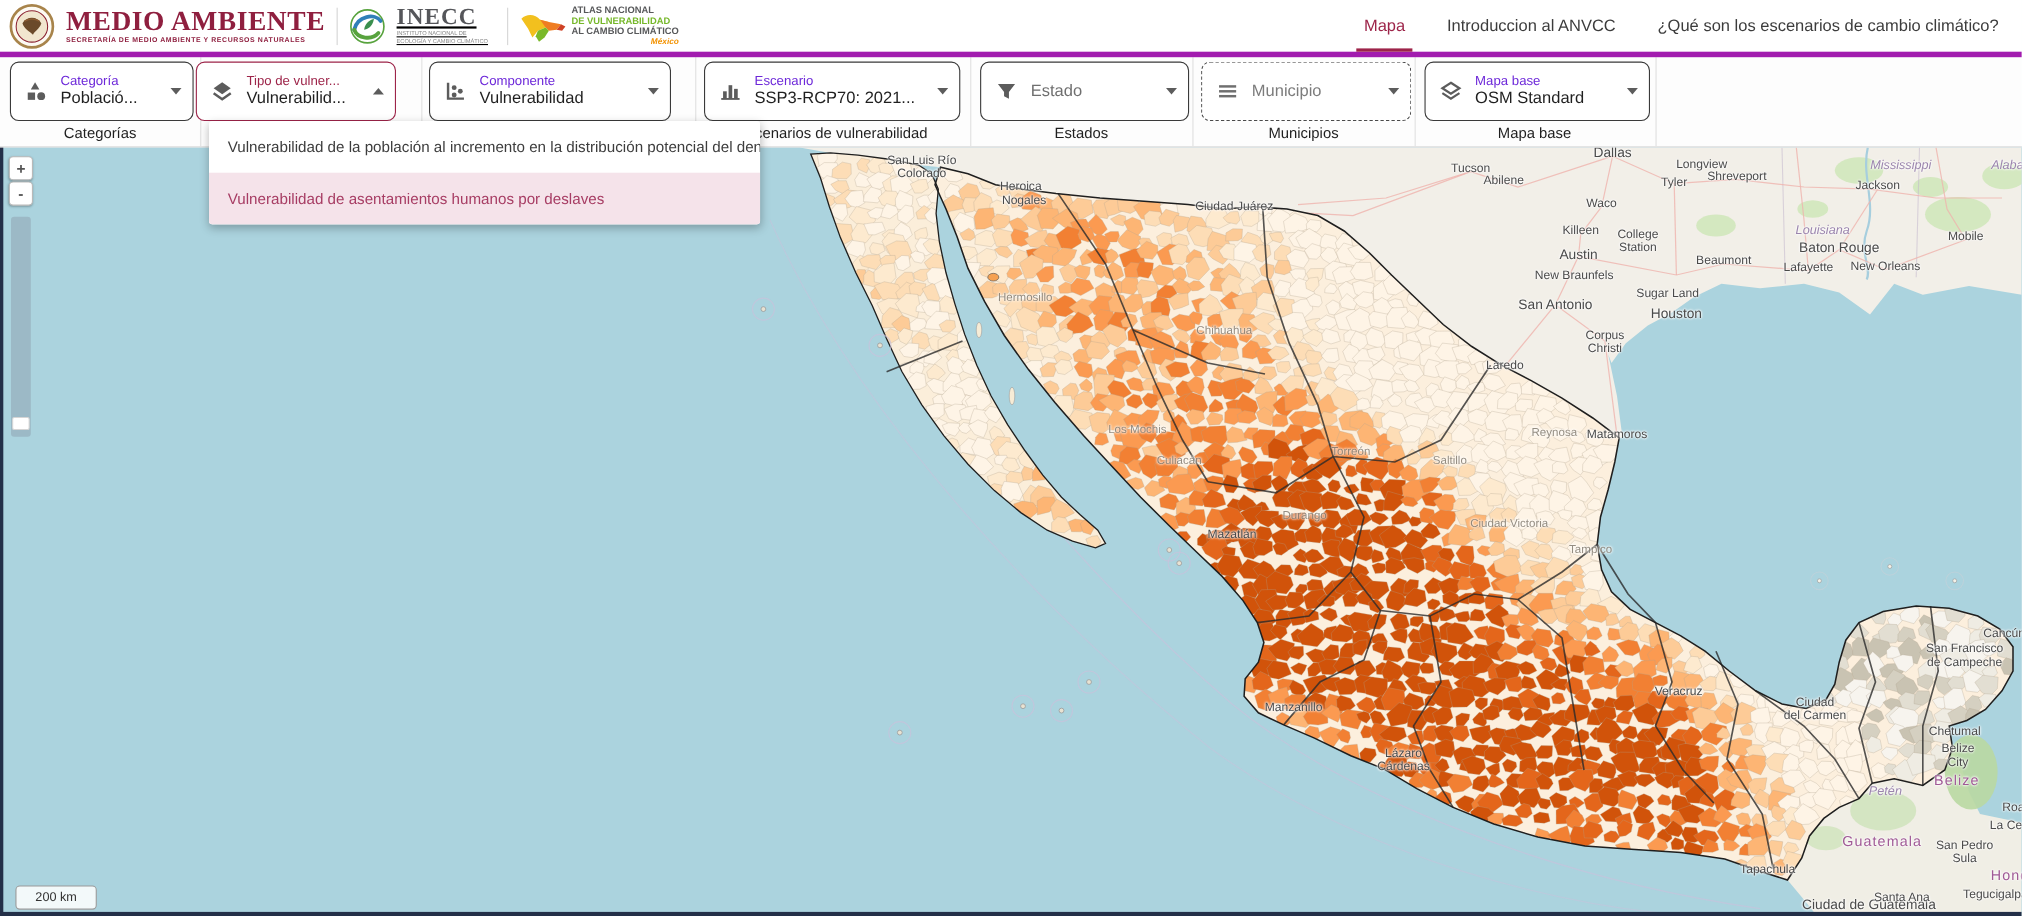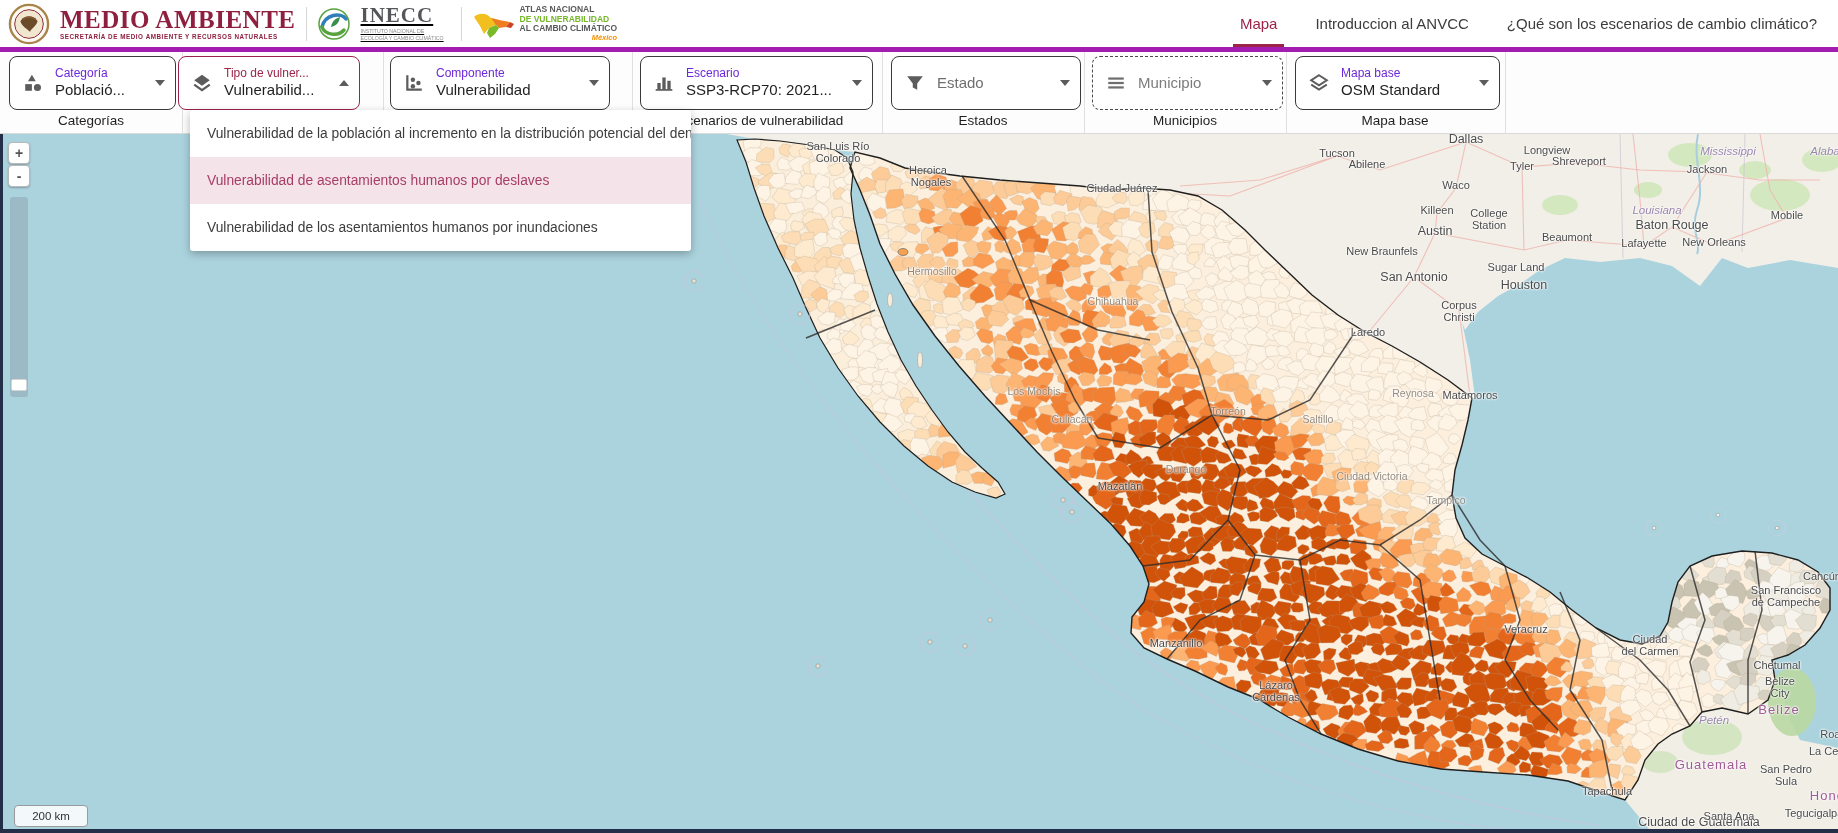--- a/index.html
+++ b/index.html
@@ -234,21 +234,20 @@
     <span class="caption" style="left:91px">Categorías</span>
     <span class="caption" style="left:757px">Escenarios de vulnerabilidad</span>
     <span class="caption" style="left:983px">Estados</span>
     <span class="caption" style="left:1185px">Municipios</span>
     <span class="caption" style="left:1395px">Mapa base</span>
   </div>
 
   <div class="menu">
     <div class="mitem">Vulnerabilidad de la población al incremento en la distribución potencial del dengue</div>
     <div class="mitem sel">Vulnerabilidad de asentamientos humanos por deslaves</div>
-    <div class="mitem">Vulnerabilidad de los asentamientos humanos por inundaciones</div>
   </div>
 
   <div class="map">
     <svg id="mapsvg" width="1838" height="700" viewBox="0 133 1838 700">
       <defs>
         <clipPath id="clipMain">
             <path id="clipMainPath" d="M855,152 L 850,168 L 860,190 L 870,215 L 880,244 L 895,274 L 913,305 L 935,336 L 959,366 L 985,396 L 1011,424 L 1037,452 L 1063,478 L 1088,502 L 1111,524 L 1130,546 L 1143,566 L 1149,584 L 1144,602 L 1132,617 L 1131,633 L 1144,648 L 1167,659 L 1195,671 L 1228,687 L 1258,699 L 1288,717 L 1321,734 L 1358,749 L 1398,761 L 1441,769 L 1483,772 L 1528,775 L 1568,781 L 1600,792 L 1625,800 L 1638,780 L 1645,760 L 1658,744 L 1672,734 L 1690,726 L 1702,712 L 1722,708 L 1748,714 L 1768,700 L 1775,680 L 1772,660 L 1788,655 L 1805,645 L 1820,628 L 1830,610 L 1830,588 L 1818,572 L 1798,560 L 1772,553 L 1742,551 L 1712,556 L 1690,566 L 1678,582 L 1672,602 L 1668,622 L 1660,636 L 1642,644 L 1620,640 L 1596,628 L 1572,610 L 1550,592 L 1528,578 L 1505,566 L 1482,554 L 1465,538 L 1456,518 L 1452,495 L 1455,470 L 1462,445 L 1468,420 L 1472,398 L 1448,380 L 1420,362 L 1392,346 L 1365,332 L 1338,315 L 1312,295 L 1288,272 L 1265,250 L 1245,230 L 1222,210 L 1198,196 L 1170,190 L 1140,188 L 1113,190 L 1080,186 L 1040,183 L 1000,180 L 960,176 L 930,172 L 905,168 L 880,158 Z"></path>
           </clipPath>
         <clipPath id="clipBaja">
             <path id="clipBajaPath" d="M737,140 L 746,162 L 754,188 L 764,216 L 778,248 L 793,278 L 806,308 L 820,338 L 838,368 L 858,396 L 880,422 L 904,446 L 928,466 L 952,482 L 975,492 L 996,498 L 1005,494 L 998,482 L 982,468 L 965,452 L 948,432 L 932,410 L 916,386 L 901,360 L 888,332 L 877,304 L 868,276 L 860,248 L 854,220 L 851,194 L 853,172 L 847,158 L 835,150 L 810,145 L 780,141 L 755,139 Z"></path>
@@ -1651,21 +1650,21 @@
         <div class="mlabel" style="left: 1579px; top: 22px;">Shreveport</div>
         <div class="mlabel" style="left: 1707px; top: 30px;">Jackson</div>
         <div class="mlabel state" style="left: 1728px; top: 12px;">Mississippi</div>
         <div class="mlabel state" style="left: 1833px; top: 12px;">Alabama</div>
         <div class="mlabel state" style="left: 1657px; top: 71px;">Louisiana</div>
         <div class="mlabel" style="left: 1456px; top: 46px;">Waco</div>
         <div class="mlabel" style="left: 1437px; top: 71px;">Killeen</div>
         <div class="mlabel" style="left: 1489px; top: 74px;">College</div>
         <div class="mlabel" style="left: 1489px; top: 86px;">Station</div>
         <div class="mlabel lg" style="left: 1435px; top: 91px;">Austin</div>
-        <div class="mlabel" style="left: 1382px; top: 112px;">New Braunfels</div>
+        <div class="mlabel" style="left: 1431px; top: 112px;">New Braunfels</div>
         <div class="mlabel lg" style="left: 1524px; top: 109px; margin-top: 36px;">Houston</div>
         <div class="mlabel" style="left: 1516px; top: 128px;">Sugar Land</div>
         <div class="mlabel" style="left: 1567px; top: 98px;">Beaumont</div>
         <div class="mlabel lg" style="left: 1672px; top: 85px;">Baton Rouge</div>
         <div class="mlabel" style="left: 1644px; top: 104px;">Lafayette</div>
         <div class="mlabel" style="left: 1714px; top: 103px;">New Orleans</div>
         <div class="mlabel" style="left: 1787px; top: 76px;">Mobile</div>
         <div class="mlabel lg" style="left: 1414px; top: 137px;">San Antonio</div>
         <div class="mlabel" style="left: 1459px; top: 166px;">Corpus</div>
         <div class="mlabel" style="left: 1459px; top: 178px;">Christi</div>

